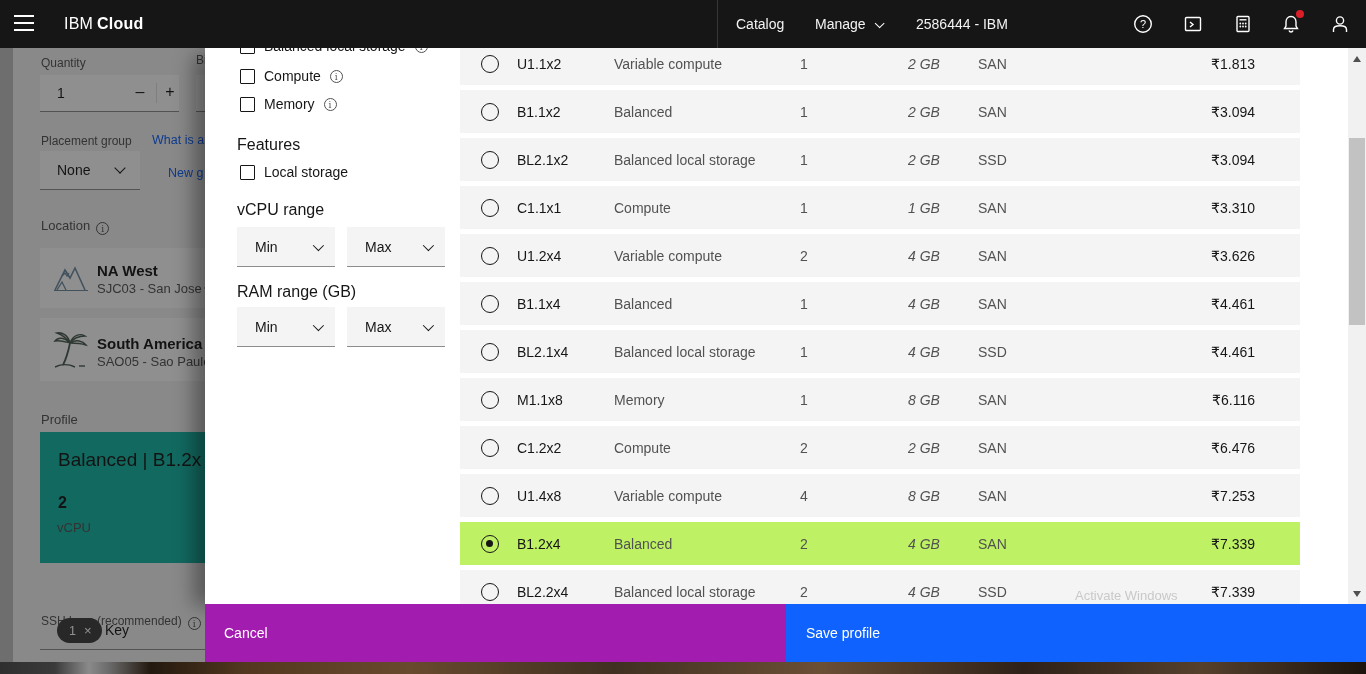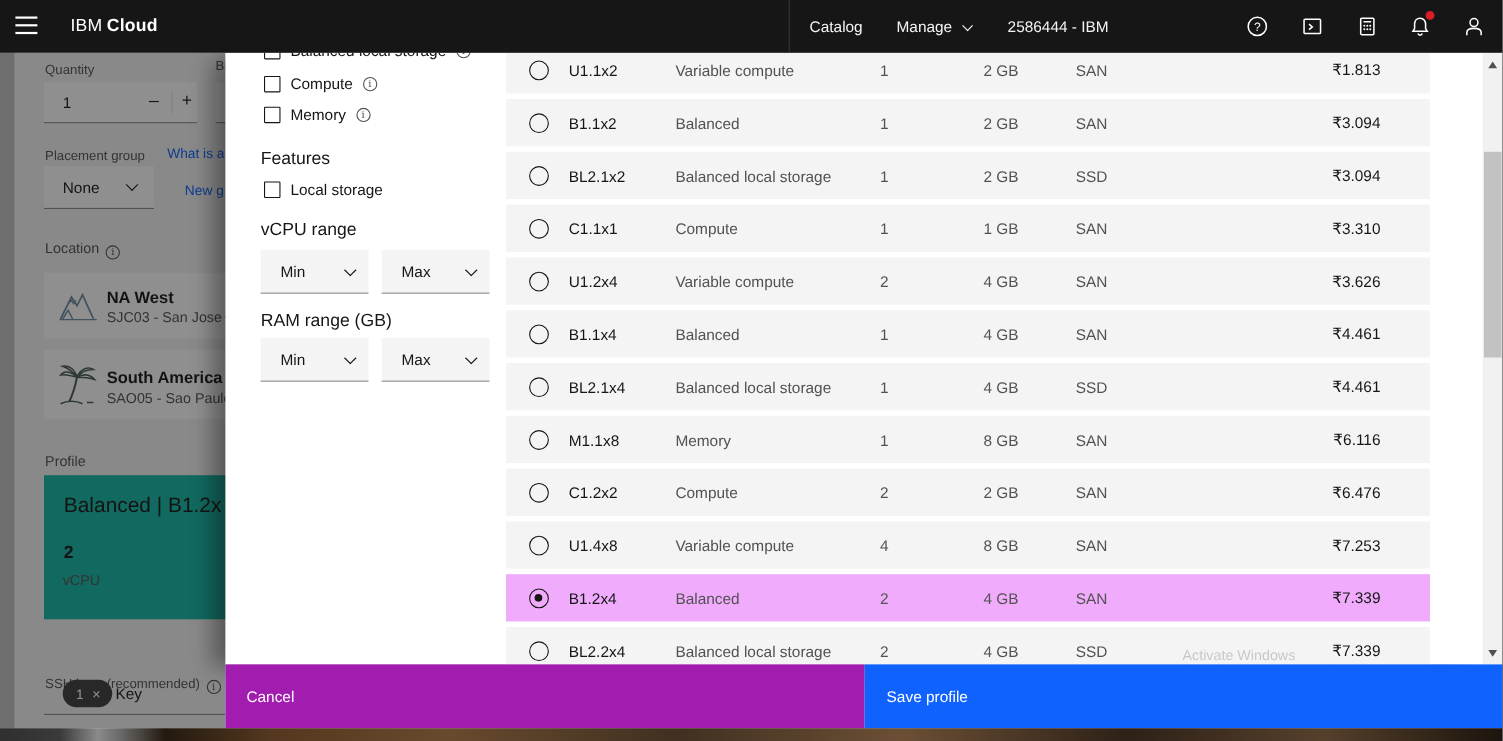--- a/index.html
+++ b/index.html
@@ -64,26 +64,26 @@
   .fp-row { position:absolute; left:35px; display:flex; align-items:center; gap:9px; font-size:14px; color:#161616; white-space:nowrap; }
   .cb { width:15px; height:15px; border:1px solid #161616; border-radius:1px; background:#fff; flex:none; cursor:pointer; }
   .fp-head { position:absolute; left:32px; font-size:16px; color:#161616; }
   .dd { position:absolute; width:98px; height:40px; background:#f4f4f4; border-bottom:1px solid #8d8d8d; cursor:pointer;
         display:flex; align-items:center; justify-content:space-between; padding:0 14px 0 18px; font-size:14px; color:#161616; }
   .dd .chev-dk { position:static; transform:rotate(45deg) translateY(-2px); }
 
   
   #rows { position:absolute; left:255px; top:0; width:840px; height:648px; overflow:hidden; }
   .prow { position:absolute; left:0; width:840px; height:43px; background:#f4f4f4; cursor:pointer; }
-  .prow.selected { background:#f0abfc; }
+  .prow.selected { background:#bef264; }
   .prow .c { position:absolute; top:50%; transform:translateY(-50%); font-size:14px; color:#525252; white-space:nowrap; }
   .prow .name  { left:57px;  color:#161616; }
   .prow .type  { left:154px; }
   .prow .vcpu  { left:340px; }
-  .prow .ram   { left:434px; }
+  .prow .ram   { left:448px;font-style:italic; }
   .prow .storage { left:518px; }
   .prow .price { left:auto; right:45px; text-align:right; color:#161616; }
   .radio { position:absolute; left:21px; top:50%; transform:translateY(-50%); width:18px; height:18px;
            border:1.4px solid #161616; border-radius:50%; background:transparent; }
   .radio.on::after { content:""; position:absolute; left:4px; top:4px; width:7px; height:7px; border-radius:50%; background:#161616; }
   .watermark { position:absolute; left:870px; top:540px; color:rgba(130,130,130,0.38); z-index:21; pointer-events:none; }
   .watermark .w1 { font-size:13px; }
   .watermark .w2 { font-size:11px; }
 
   

